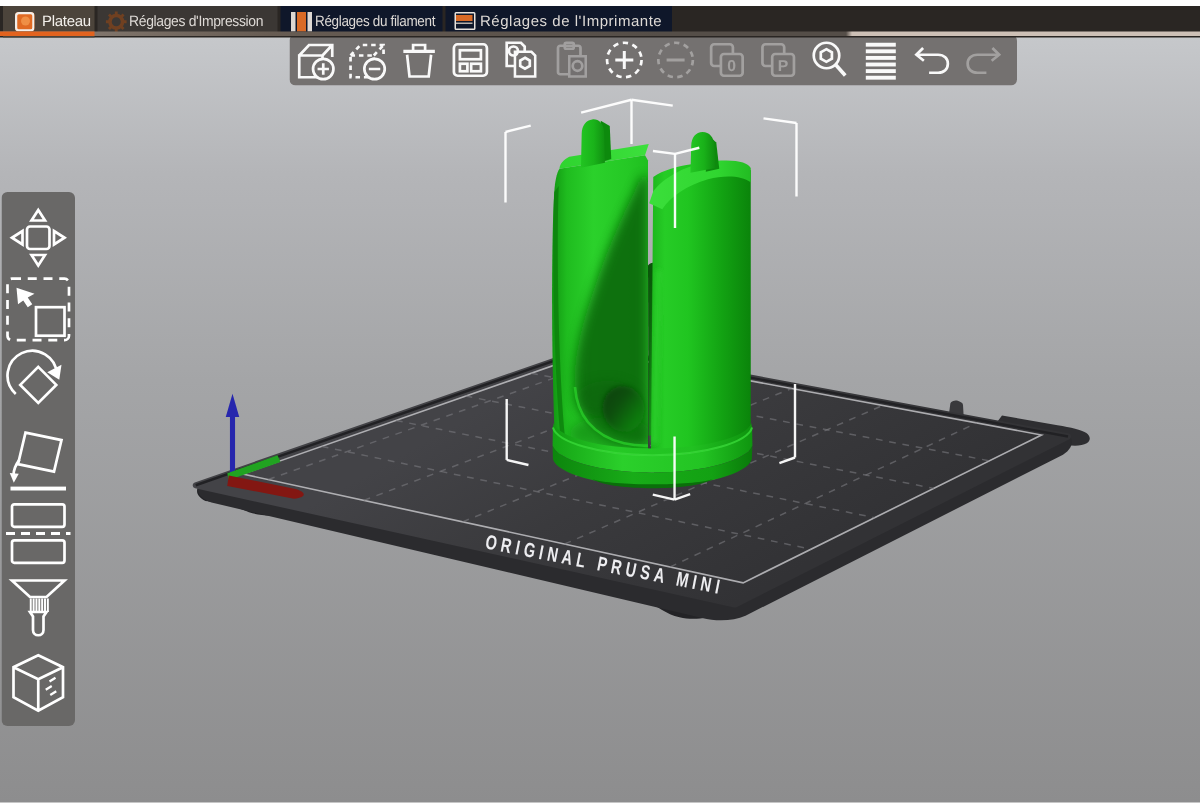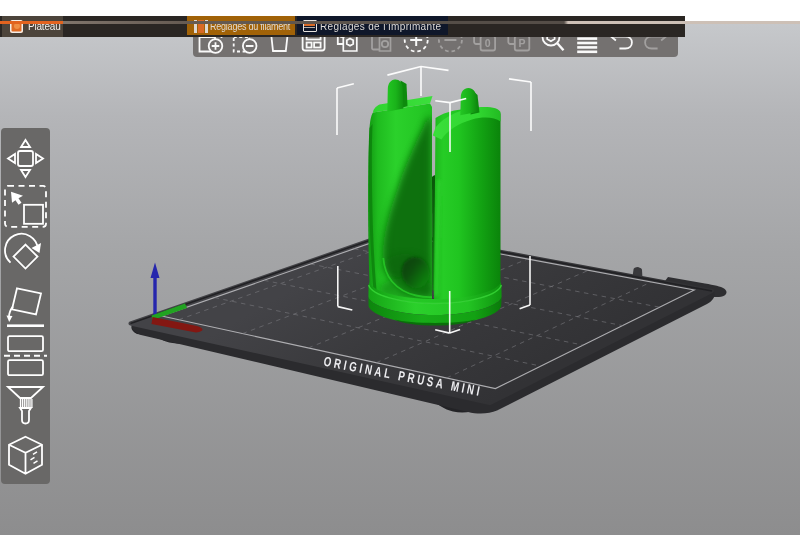--- a/index.html
+++ b/index.html
@@ -289,28 +289,44 @@
       </g>
       <path d="M19 28 L30 28 L28 31 L28 40 C28 42 26.5 43.5 24.5 43.5 C22.5 43.5 21 42 21 40 L21 31 Z" stroke="#fff" fill="none" stroke-width="1.8"></path>
     </svg>
     <svg y="301.79999999999995" width="49" height="50" viewBox="0 0 49 50">
       <path d="M24.5 7 L41 15 L41 35 L24.5 44 L8 35 L8 15 Z M8 15 L24.5 23 L41 15 M24.5 23 L24.5 44" stroke="#fff" fill="none" stroke-width="1.8"></path>
       <g stroke="#fff" stroke-width="1.5">
         <path d="M36 22 L32 24.5 M33.5 27.5 L29.5 30 M36.5 31 L32.5 33.5"></path>
       </g>
     </svg>
   </svg>
-<div style="position:absolute;left:0;top:16px;width:685px;height:21px;background:#2a2623">
+<div style="position:absolute;left:0;top:4px;width:800px;height:21px;background:#2a2623">
 <div style="position:absolute;left:2px;top:0;width:61px;height:21px;background:#4c443b">
       <span style="position:absolute;left:8px;top:3.5px;width:13px;height:13px;background:#e06a23;border-radius:2.5px;box-shadow:inset 0 0 0 1.5px #f3eee9">
         <span style="position:absolute;left:3.5px;top:3.5px;width:6px;height:6px;border-radius:50%;background:#ef8f45"></span>
       </span>
       <span style="position:absolute;left:26px;top:4.5px;font-size:10px;letter-spacing:-0.2px;color:#f3f0ec;white-space:nowrap">Plateau</span>
     </div>
-<div style="position:absolute;left:187px;top:0;width:108px;height:19px;background:#a16207">
+<div style="position:absolute;left:65px;top:0;width:120px;height:19px;background:#3b3734">
+      <svg width="15" height="15" viewBox="0 0 15 15" style="position:absolute;left:5px;top:2.5px">
+        <circle cx="7.5" cy="7.5" r="4.2" fill="none" stroke="#704021" stroke-width="2.4"></circle>
+        <g stroke="#704021" stroke-width="1.9">
+          <line x1="12.30" y1="7.50" x2="14.40" y2="7.50"></line>
+          <line x1="10.89" y1="10.89" x2="12.38" y2="12.38"></line>
+          <line x1="7.50" y1="12.30" x2="7.50" y2="14.40"></line>
+          <line x1="4.11" y1="10.89" x2="2.62" y2="12.38"></line>
+          <line x1="2.70" y1="7.50" x2="0.60" y2="7.50"></line>
+          <line x1="4.11" y1="4.11" x2="2.62" y2="2.62"></line>
+          <line x1="7.50" y1="2.70" x2="7.50" y2="0.60"></line>
+          <line x1="10.89" y1="4.11" x2="12.38" y2="2.62"></line>
+        </g>
+      </svg>
+      <span style="position:absolute;left:20.5px;top:4.5px;font-size:10px;letter-spacing:-0.25px;color:#dedad6;white-space:nowrap;transform:scaleX(0.93);transform-origin:0 0;display:inline-block">Réglages d'Impression</span>
+    </div>
+<div style="position:absolute;left:187px;top:0;width:108px;height:19px;background:#0f172a">
       <span style="position:absolute;left:7px;top:3.5px;width:3px;height:13px;background:#ddd8d3"></span>
       <span style="position:absolute;left:11px;top:3.5px;width:6px;height:13px;background:#d96a26"></span>
       <span style="position:absolute;left:18px;top:3.5px;width:3px;height:13px;background:#ddd8d3"></span>
       <span style="position:absolute;left:23px;top:4.5px;font-size:10px;letter-spacing:-0.25px;color:#dedad6;white-space:nowrap;transform:scaleX(0.9);transform-origin:0 0;display:inline-block">Réglages du filament</span>
     </div>
 <div style="position:absolute;left:297px;top:0;width:151px;height:19px;background:#0f172a">
       <span style="position:absolute;left:6px;top:3.5px;width:14px;height:12px;border:1.5px solid #e8e3de;border-radius:1px;box-sizing:border-box">
         <span style="position:absolute;left:0px;top:1.5px;width:11px;height:3.5px;background:#d96a26"></span>
         <span style="position:absolute;left:0px;top:6px;width:11px;height:1.5px;background:#b8b2ac"></span>
       </span>

